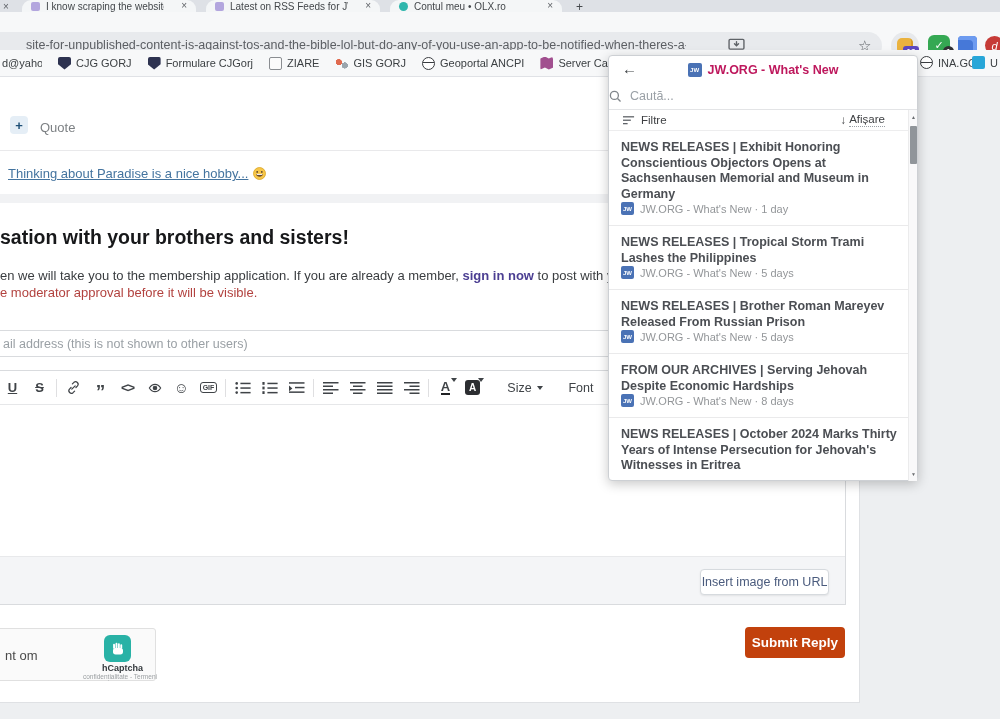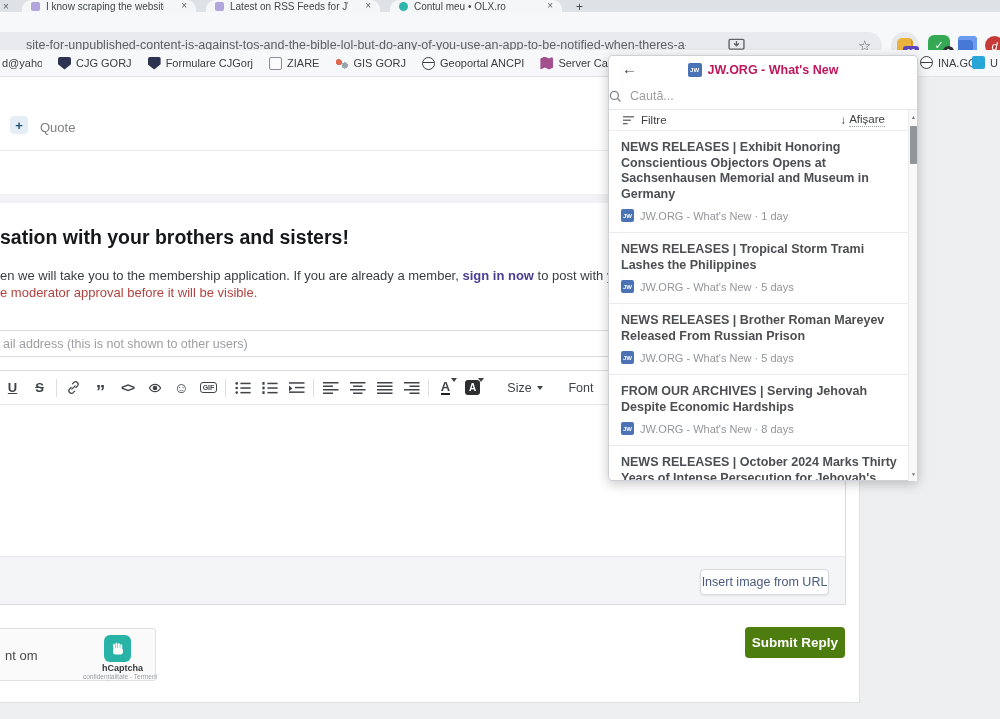--- a/index.html
+++ b/index.html
@@ -104,21 +104,21 @@
              font-size:12.5px;color:#4a5b7d;display:flex;align-items:center;justify-content:center}
 
   .captcha{position:absolute;left:-44px;top:628px;width:200px;height:53px;background:#fafafa;
            border:1px solid #e0e0e0;border-radius:3px}
   .captxt{position:absolute;left:48px;top:19px;font-size:13px;color:#4a4a4a;white-space:nowrap}
   .caplogo{position:absolute;right:24px;top:6px;width:27px;height:27px;border-radius:6px;background:#29b2a6;
            display:flex;align-items:center;justify-content:center}
   .capbrand{position:absolute;right:12px;top:34px;width:52px;text-align:right;font-size:9px;font-weight:bold;color:#33383c}
   .capterms{position:absolute;right:4px;top:44px;width:68px;text-align:center;font-size:6.5px;color:#9a9ea1;white-space:nowrap}
 
-  .submit{position:absolute;left:745px;top:627px;width:100px;height:31px;border-radius:4px;background:#4d7c0f;
+  .submit{position:absolute;left:745px;top:627px;width:100px;height:31px;border-radius:4px;background:#c2410c;
           color:#fff;font-weight:bold;font-size:13.5px;display:flex;align-items:center;justify-content:center;
           font-family:"Liberation Sans",sans-serif;border:0}
 
   
   .popup{position:absolute;left:608px;top:55px;width:310px;height:426px;background:#fff;z-index:50;
          border:1px solid #cdd0d4;border-radius:4px;box-shadow:0 3px 12px rgba(0,0,0,.22)}
   .phead{position:relative;height:27px;display:flex;align-items:center;justify-content:center;gap:6px}
   .pback{position:absolute;left:13px;top:4px;font-size:15px;color:#3c4043}
   .jwb{width:14px;height:14px;border-radius:2px;background:#4a72b5;color:#fff;font-size:6px;font-weight:bold;
        display:flex;align-items:center;justify-content:center;flex:none}
@@ -129,21 +129,21 @@
   .psearch input{border:0;outline:none;font-size:12.5px;flex:1;font-family:"Liberation Sans",sans-serif;color:#333}
   .psearch input::placeholder{color:#9aa0a6}
   .pfilter{height:21px;border-bottom:1px solid #ededee;display:flex;align-items:center;
            padding:0 32px 0 14px;font-size:11.5px;color:#3e4043}
   .pfilter .fl{display:flex;align-items:flex-end;gap:6px}
   .sortl{margin-left:auto;display:flex;align-items:center;gap:3px}
   .sortl .und{border-bottom:1px dotted #9aa0a6;padding-bottom:1px}
   .plist{position:absolute;left:0;top:75px;right:9px;bottom:0;overflow:hidden}
   .nitem{padding:9px 10px 10px 12px;border-bottom:1px solid #eaeaeb}
   .ntitle{font-size:12.5px;line-height:15.5px;font-weight:bold;color:#4b4e53}
-  .nmeta{margin-top:7px;display:flex;align-items:center;gap:6px}
+  .nmeta{display:flex;align-items:center;gap:6px}
   .nmetatext{font-size:11px;color:#939699;white-space:nowrap}
   .pscroll{position:absolute;right:0;top:54px;width:9px;height:371px;background:#f9f9fa;border-left:1px solid #ebebec}
   .thumb{position:absolute;left:1px;top:16px;width:7px;height:38px;background:#90959a;border-radius:1px}
   .sarr{position:absolute;left:0;width:9px;text-align:center;font-size:5px;color:#6a6d71}
 </style>
 </head>
 <body>
 
 <div id="root">
 
@@ -227,20 +227,30 @@
     <span class="bi bi-cyan"></span>
     <span>U</span>
   </div>
 
   <div class="panel"></div>
 
   <div class="plusbtn">+</div>
   <div class="quotelbl">Quote</div>
   <div class="div1"></div>
 
+  <div class="hobby">
+    <span>Thinking about Paradise is a nice hobby...</span>
+    <svg width="13" height="13" viewBox="0 0 13 13">
+      <circle cx="6.5" cy="6.5" r="6" fill="#f7c648" stroke="#d9a420" stroke-width="0.8"></circle>
+      <circle cx="4.2" cy="4.9" r="0.9" fill="#59422c"></circle>
+        <circle cx="8.8" cy="4.9" r="0.9" fill="#59422c"></circle>
+      <path d="M3 6.9a3.6 3.6 0 0 0 7 0Z" fill="#6b4a2b"></path>
+      <rect x="3.7" y="6.9" width="5.6" height="1" fill="#fff"></rect>
+    </svg>
+  </div>
 
   <div class="grayband"></div>
   <div class="bigh">sation with your brothers and sisters!</div>
 
   <div class="para"><span>en we will take you to the membership application. If you are already a member, </span><a class="signin">sign in now</a><span> to post with your existing ac</span></div>
   <div class="rednote">e moderator approval before it will be visible.</div>
 
   <div class="emailbox">
     <input type="text" placeholder="ail address (this is not shown to other users)" style="">
   </div>

